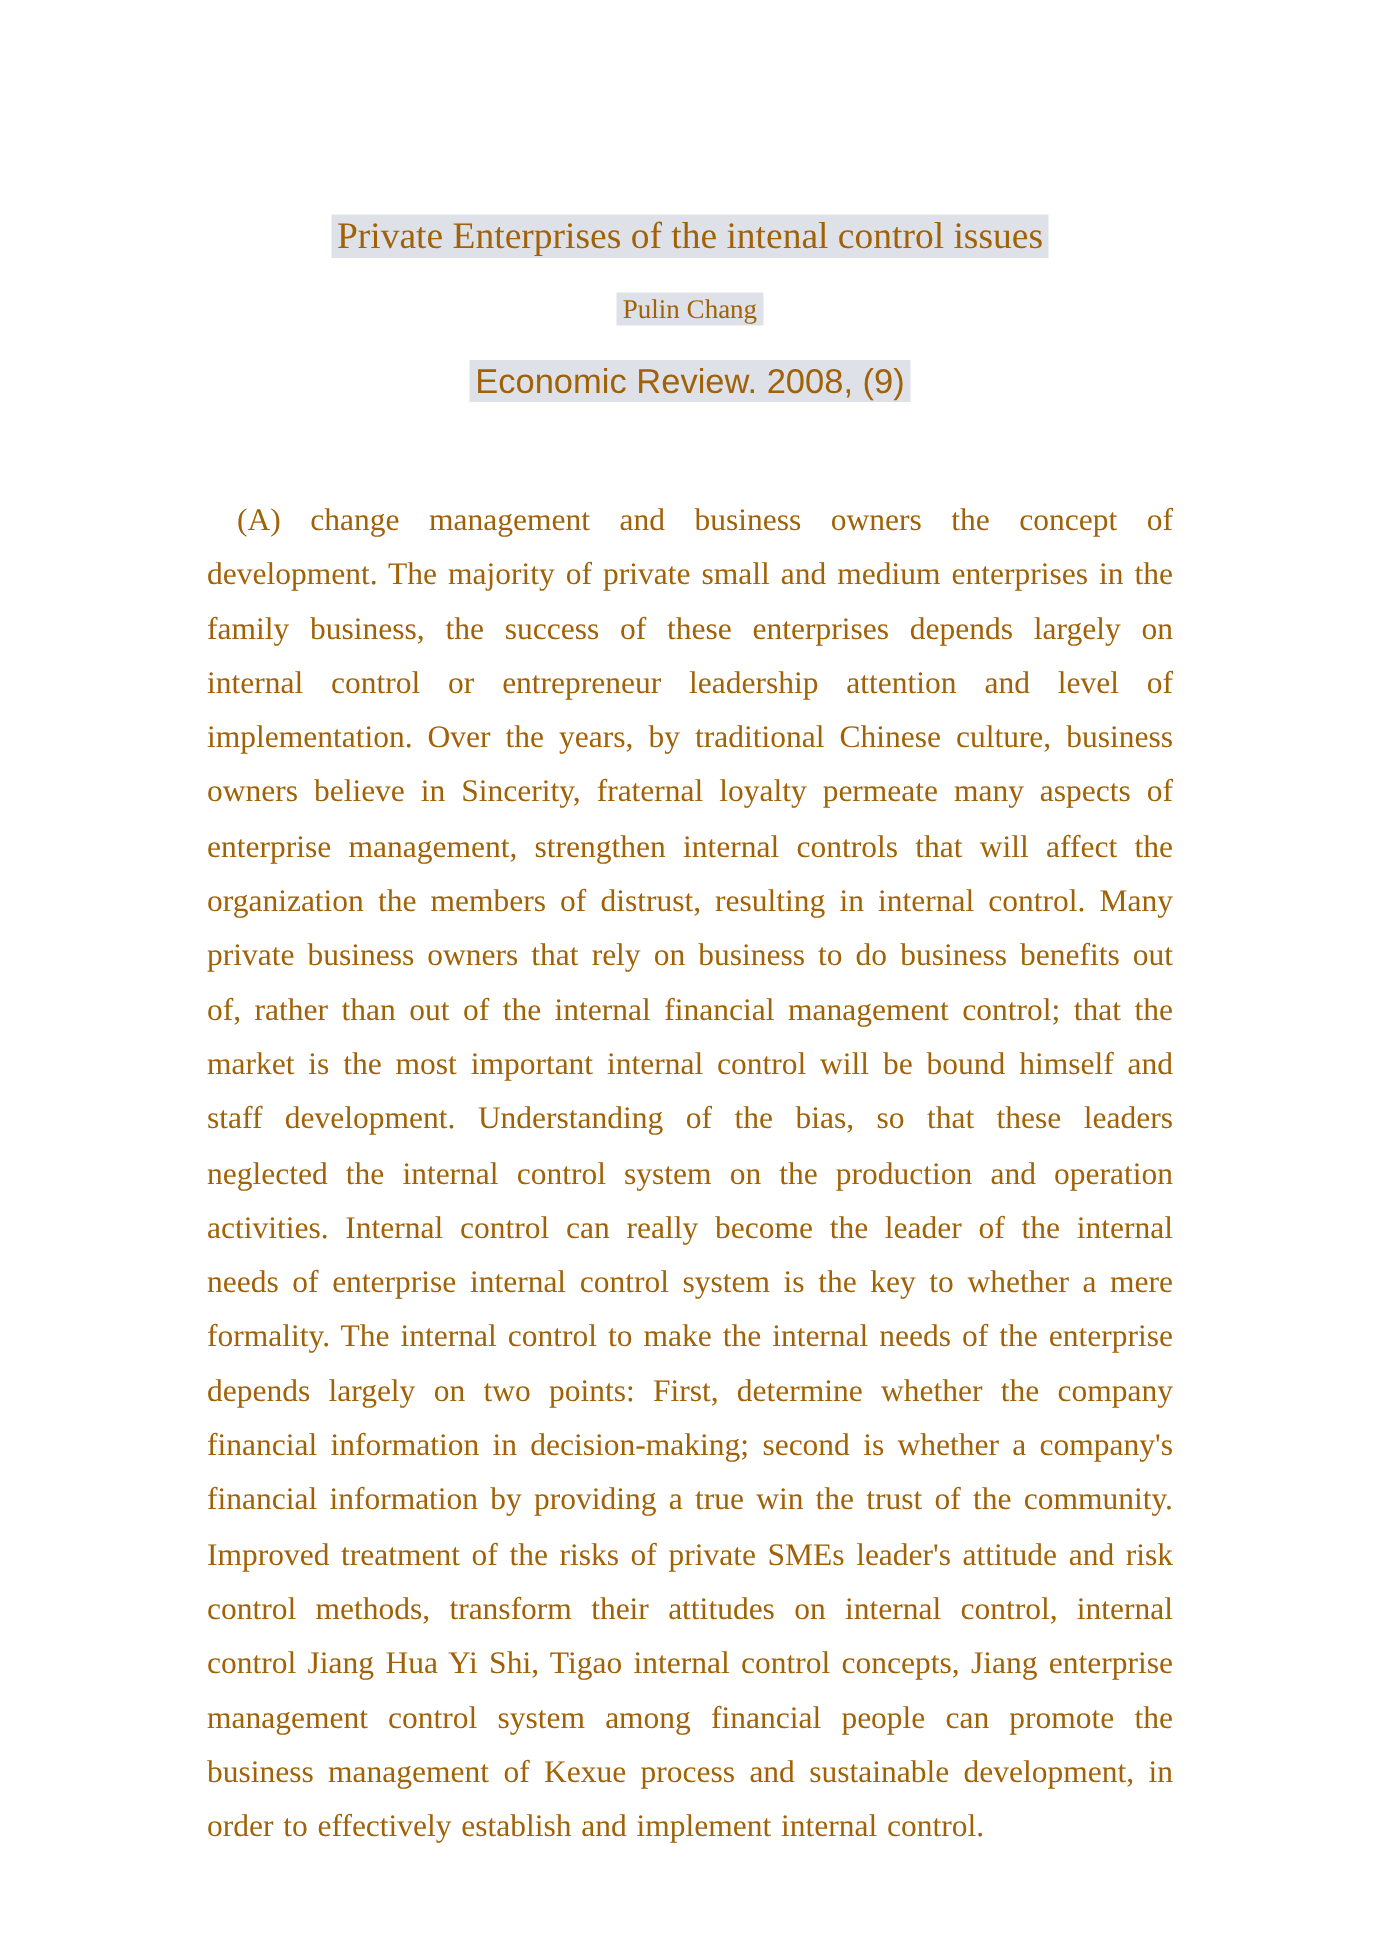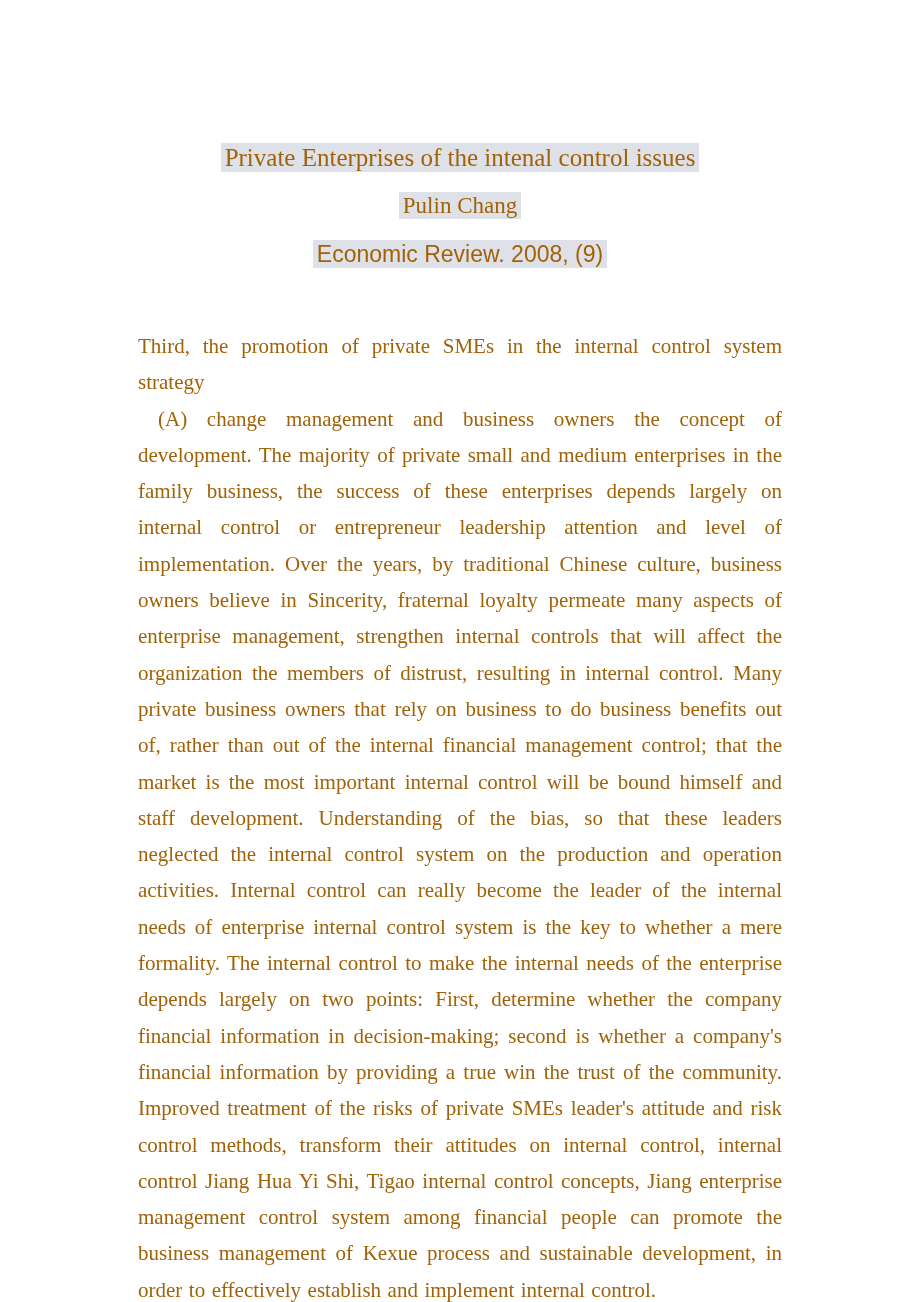--- a/index.html
+++ b/index.html
@@ -21,21 +21,21 @@
     text-align: center;
   }
   .heading-line {
     line-height: 48px;
     white-space: nowrap;
   }
   .title-line {
     font-size: 25px;
   }
   .author-line {
-    font-size: 23px;
+    font-size: 18px;
   }
   .source-line {
     font-family: "Liberation Sans", sans-serif;
     font-size: 23px;
   }
   .hl {
     background-color: #dfe1e8;
     padding: 1px 4px;
   }
   .body-text {
@@ -65,18 +65,17 @@
     </div>
     <div class="heading-line author-line">
       <span class="hl">Pulin Chang</span>
     </div>
     <div class="heading-line source-line">
       <span class="hl">Economic Review. 2008, (9)</span>
     </div>
   </div>
 
   <div class="body-text">
-    <p>Third, the promotion of private SMEs in the internal control system strategy</p>
     <p class="indented">(A) change management and business owners the concept of development. The majority of private small and medium enterprises in the family business, the success of these enterprises depends largely on internal control or entrepreneur leadership attention and level of implementation. Over the years, by traditional Chinese culture, business owners believe in Sincerity, fraternal loyalty permeate many aspects of enterprise management, strengthen internal controls that will affect the organization the members of distrust, resulting in internal control. Many private business owners that rely on business to do business benefits out of, rather than out of the internal financial management control; that the market is the most important internal control will be bound himself and staff development. Understanding of the bias, so that these leaders neglected the internal control system on the production and operation activities. Internal control can really become the leader of the internal needs of enterprise internal control system is the key to whether a mere formality. The internal control to make the internal needs of the enterprise depends largely on two points: First, determine whether the company financial information in decision-making; second is whether a company's financial information by providing a true win the trust of the community. Improved treatment of the risks of private SMEs leader's attitude and risk control methods, transform their attitudes on internal control, internal control Jiang Hua Yi Shi, Tigao internal control concepts, Jiang enterprise management control system among financial people can promote the business management of Kexue process and sustainable development, in order to effectively establish and implement internal control.</p>
 
   </div>
 
 </div>
 
 </body></html>

